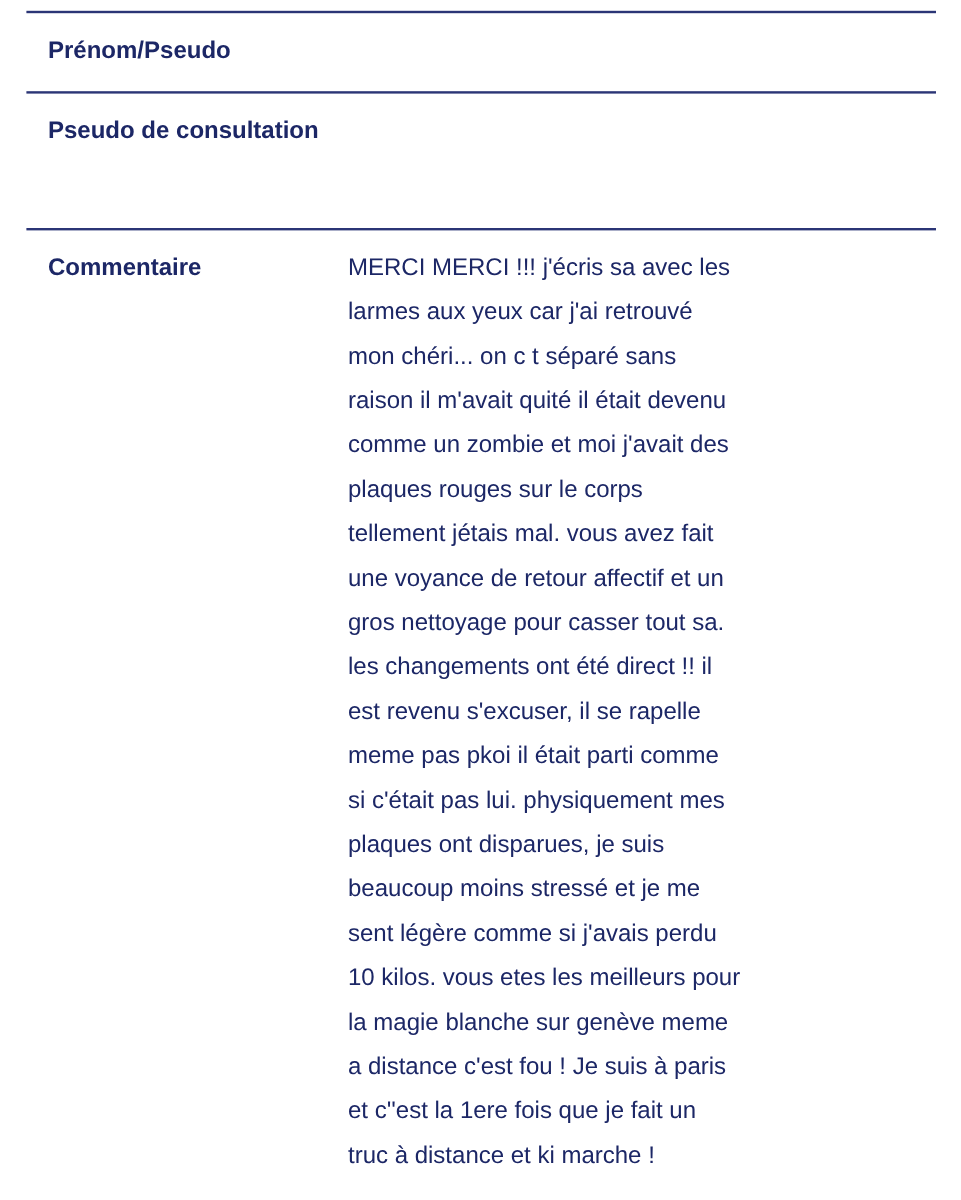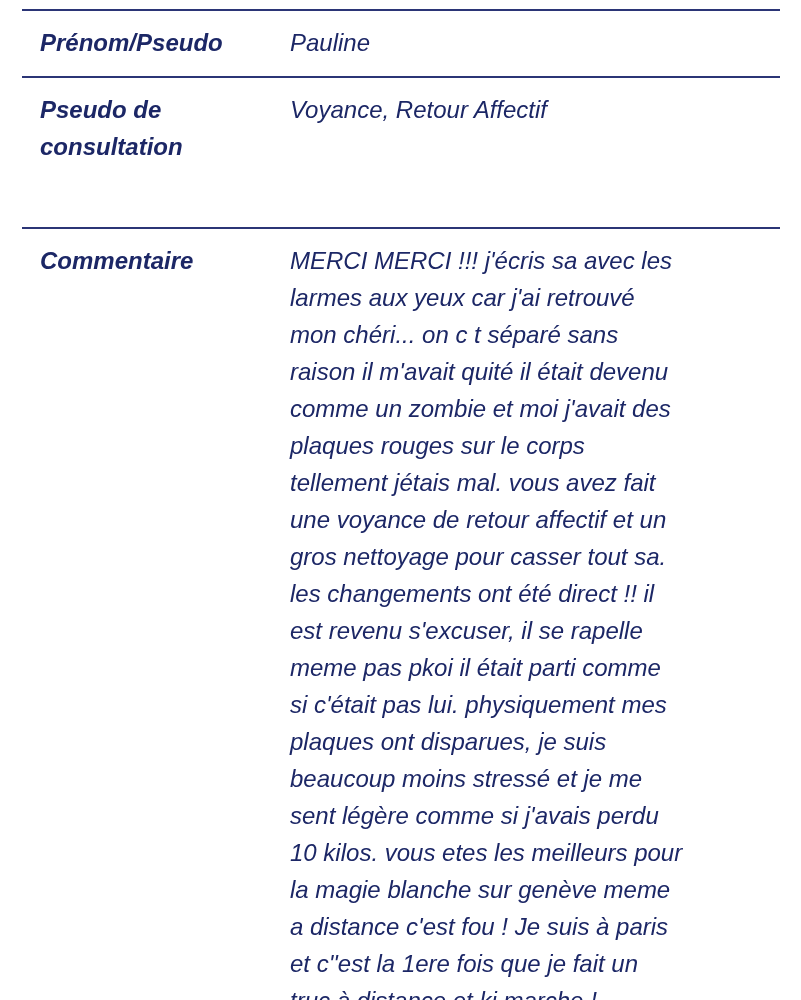--- a/index.html
+++ b/index.html
@@ -25,23 +25,22 @@
     top: 9px;
     left: 22px;
     width: 758px;
     border-bottom: 2px solid var(--border-color);
   }
   .row {
     display: grid;
     grid-template-columns: 268px 1fr;
     border-top: 2px solid var(--border-color);
     padding: 13px 0 15px 0;
-    font-size: 24px;
+    font-size: 20px;
     line-height: 37px;
-    font-style: italic;
   }
   .row.row-comment {
     padding-bottom: 22px;
     margin-top: 47px;
   }
   .cell-label {
     font-weight: bold;
     padding-left: 18px;
     padding-right: 10px;
   }
@@ -50,26 +49,24 @@
     padding-right: 4px;
   }
 </style>
 </head>
 <body>
 
 <div class="sheet">
 
   <div class="row">
     <div class="cell-label">Prénom/Pseudo</div>
-    <div class="cell-value">Pauline</div>
   </div>
 
   <div class="row">
     <div class="cell-label">Pseudo de consultation</div>
-    <div class="cell-value">Voyance, Retour Affectif</div>
   </div>
 
   <div class="row row-comment">
     <div class="cell-label">Commentaire</div>
     <div class="cell-value">MERCI MERCI !!! j'écris sa avec les
 larmes aux yeux car j'ai retrouvé
 mon chéri... on c t séparé sans
 raison il m'avait quité il était devenu
 comme un zombie et moi j'avait des
 plaques rouges sur le corps

